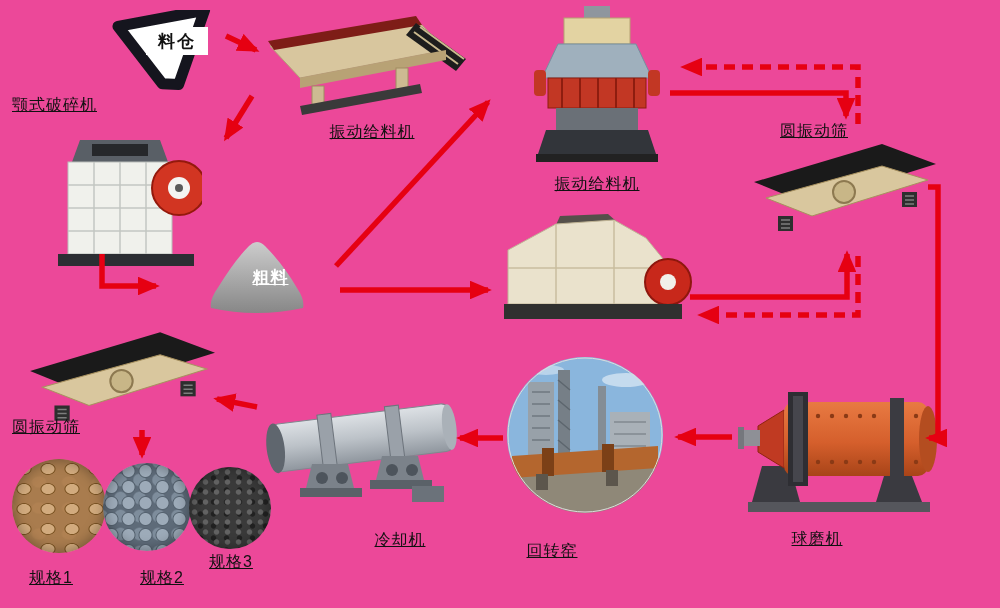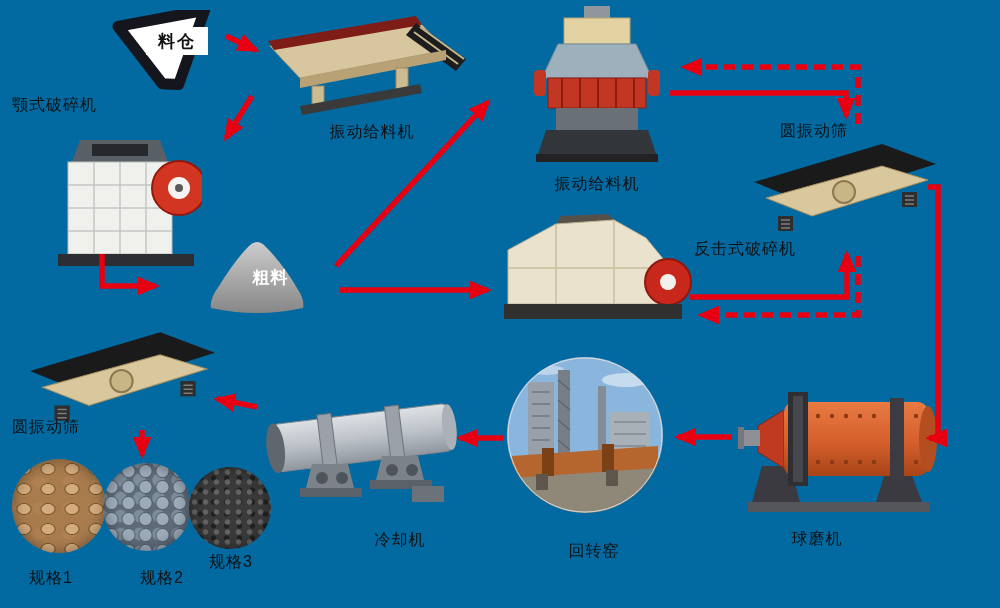--- a/index.html
+++ b/index.html
@@ -1,22 +1,22 @@
 <!DOCTYPE html>
 <html><head>
 <meta charset="utf-8">
 <style>
   html,body{margin:0;padding:0;background:#fff;}
-  #stage{position:relative;width:1000px;height:608px;background:#0369a1;overflow:hidden;
+  #stage{position:relative;width:1000px;height:608px;background:#ec4899;overflow:hidden;
          font-family:"Liberation Sans","DejaVu Sans",sans-serif;}
   .graphic{position:absolute;z-index:10;}
   .graphic svg{width:100%;height:100%;display:block;}
   #arrows{position:absolute;left:0;top:0;z-index:20;pointer-events:none;}
   .lbl{position:absolute;z-index:30;font-size:16px;color:#111;text-align:center;
-       line-height:1.2;letter-spacing:1px;white-space:nowrap;}
+       line-height:1.2;letter-spacing:1px;white-space:nowrap;text-decoration:underline;}
   .lbl.left{text-align:left;}
   .boxlbl{position:absolute;z-index:31;background:#ffffff;display:flex;align-items:center;
           justify-content:center;font-size:17px;font-weight:700;color:#111;letter-spacing:2px;}
   .onimg{color:#fff;font-weight:700;font-size:17px;}
   .pcircle{position:absolute;border-radius:50%;z-index:10;box-shadow:inset 0 0 14px rgba(0,0,0,.38);}
   .p1{background-color:#a97c4e;
       background-image:radial-gradient(ellipse 9px 7px,#d2ab7e 0 6px,#77501f 7px,transparent 8px),
                        radial-gradient(ellipse 10px 8px,#b08152 0 6px,transparent 8px);
       background-size:24px 20px,30px 26px;background-position:0 0,12px 10px;}
   .p2{background-color:#5e6b79;
@@ -136,21 +136,20 @@
   <div class="graphic" style="left:496px;top:208px;width:200px;height:124px">
     <svg viewBox="0 0 200 124">
       <polygon points="64,8 112,6 120,13 60,17" fill="#55504a"></polygon>
       <polygon points="12,42 60,16 118,12 150,30 168,52 168,96 12,96" fill="#eae2cc" stroke="#bfb394"></polygon>
       <path d="M60 16 L60 96 M118 12 L118 96 M12 60 L168 60" stroke="#c9bd9e" stroke-width="1.5"></path>
       <circle cx="172" cy="74" r="23" fill="#c8281b" stroke="#8e170e" stroke-width="2"></circle>
       <circle cx="172" cy="74" r="8" fill="#f2f0ea"></circle>
       <rect x="8" y="96" width="178" height="15" fill="#30302f"></rect>
     </svg>
   </div>
-  <div class="lbl left" style="left:694px;top:239px;width:130px">反击式破碎机</div>
 
   <div class="graphic" style="left:738px;top:350px;width:202px;height:174px">
     <svg viewBox="0 0 202 174">
       <defs>
         <linearGradient id="gmill" x1="0" y1="0" x2="0" y2="1">
           <stop offset="0" stop-color="#e87a42"></stop>
             <stop offset=".55" stop-color="#d55f2c"></stop>
           <stop offset="1" stop-color="#a84418"></stop>
         </linearGradient>
       </defs>
@@ -204,21 +203,21 @@
         <path d="M108 66h32 M108 78h32 M108 90h32" stroke="#8b939a" stroke-width="2"></path>
         <polygon points="6,100 152,90 152,112 6,122" fill="#b4662e"></polygon>
         <polygon points="36,92 48,92 48,120 36,120" fill="#7c4017"></polygon>
         <polygon points="96,88 108,88 108,116 96,116" fill="#7c4017"></polygon>
         <rect x="30" y="118" width="12" height="16" fill="#5c564c"></rect>
         <rect x="100" y="114" width="12" height="16" fill="#5c564c"></rect>
       </g>
       <circle cx="79" cy="79" r="77" fill="none" stroke="#dcdcdc"></circle>
     </svg>
   </div>
-  <div class="lbl" style="left:544px;top:541px;width:100px">回转窑</div>
+  <div class="lbl" style="left:502px;top:541px;width:100px">回转窑</div>
 
   <div class="graphic" style="left:260px;top:366px;width:200px;height:144px">
     <svg viewBox="0 0 200 144">
       <defs>
         <linearGradient id="gcool" x1="0" y1="0" x2="0" y2="1">
           <stop offset="0" stop-color="#dde1e5"></stop>
             <stop offset=".5" stop-color="#bcc2c8"></stop>
           <stop offset="1" stop-color="#8f969e"></stop>
         </linearGradient>
       </defs>

